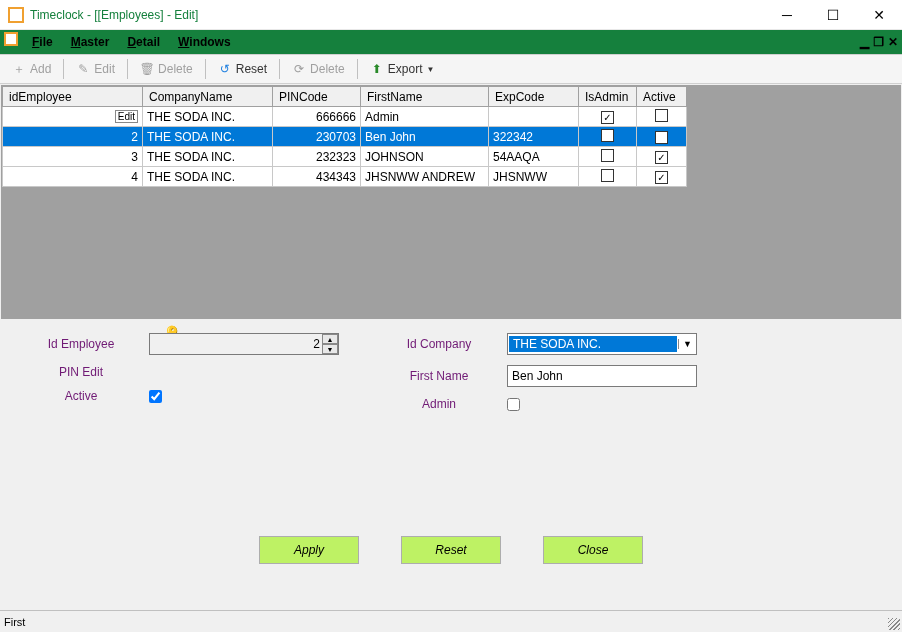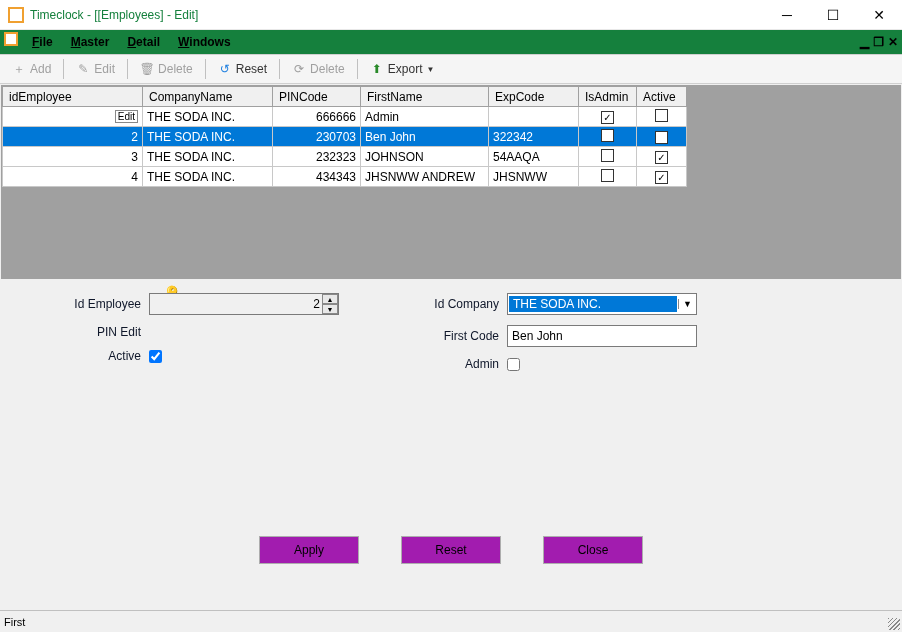--- a/index.html
+++ b/index.html
@@ -14,44 +14,44 @@
 .menubar .menu-item { padding: 3px 8px; cursor: default; }
 .menubar .menu-item .ul { text-decoration: underline; }
 .menubar .mdi-controls { display: flex; gap: 4px; font-size: 12px; align-items: center; }
 .menubar .mdi-icon { width: 14px; height: 14px; border: 2px solid #f0a030; background: #fff; margin-right: 4px; }
 .toolbar { height: 30px; background: #f5f5f5; border-top: 1px solid #d0d0d0; border-bottom: 1px solid #d0d0d0; display: flex; align-items: center; padding: 0 4px; gap: 2px; }
 .toolbar .tb-btn { display: flex; align-items: center; gap: 4px; padding: 3px 8px; cursor: default; color: #333; }
 .toolbar .tb-btn.disabled { color: #a0a0a0; }
 .toolbar .tb-sep { width: 1px; height: 20px; background: #c0c0c0; margin: 0 2px; }
 .toolbar .tb-icon { width: 14px; height: 14px; display: inline-flex; align-items: center; justify-content: center; font-size: 12px; }
 .content { flex: 1; background: #f0f0f0; padding: 1px; display: flex; flex-direction: column; position: relative; }
-.grid-wrap { border: 1px solid #a0a0a0; background: #a0a0a0; height: 194px; overflow: hidden; }
+.grid-wrap { border: 1px solid #a0a0a0; background: #a0a0a0; height: 234px; overflow: hidden; }
 .grid { width: 685px; border-collapse: collapse; background: #fff; font-size: 12px; }
 .grid th { background: #f0f0f0; border: 1px solid #a0a0a0; padding: 2px 6px; font-weight: normal; text-align: left; height: 20px; white-space: nowrap; }
 .grid td { border: 1px solid #c8c8c8; padding: 1px 4px; height: 20px; background: #fff; white-space: nowrap; }
 .grid td.num { text-align: right; }
 .grid td.chk { text-align: center; }
 .grid tr.sel td { background: #0078d7; color: #fff; }
 .grid .edit-tag { background:#fff; color:#000; border:1px solid #888; font-size:10px; padding:0 2px; float:right; }
 .form-area { padding: 14px 20px 0 20px; display: flex; gap: 40px; position: relative; }
 .form-col { display: flex; flex-direction: column; gap: 10px; }
 .form-row { display: flex; align-items: center; gap: 8px; }
-.form-row label { width: 120px; text-align: right; color: #0f172a; font-size: 12px; }
+.form-row label { width: 120px; text-align: center; color: #701a75; font-size: 12px; }
 .key-icon { position: absolute; left: 160px; top: 6px; font-size: 14px; }
 .text-input { width: 190px; height: 22px; border: 1px solid #7a7a7a; padding: 1px 4px; font-size: 12px; background: #fff; }
 .text-input.ro { background: #f0f0f0; }
 .text-input.num { text-align: right; padding-right: 18px; }
 .spin-wrap { position: relative; display: inline-block; }
 .spin-btns { position: absolute; right: 1px; top: 1px; width: 16px; display: flex; flex-direction: column; }
 .spin-btns button { height: 10px; font-size: 7px; line-height: 1; border: 1px solid #888; background: #e8e8e8; padding: 0; cursor: default; }
 .combo { width: 190px; height: 22px; border: 1px solid #7a7a7a; background: #fff; display: flex; align-items: center; }
 .combo .combo-val { flex: 1; background: #0078d7; color: #fff; padding: 1px 4px; margin: 1px; }
 .combo .combo-arrow { width: 18px; text-align: center; border-left: 1px solid #888; font-size: 9px; }
 .button-row { position: absolute; bottom: 46px; left: 0; right: 0; display: flex; justify-content: center; gap: 42px; }
-.std-btn { width: 100px; height: 28px; background: #a21caf; border: 1px solid #adadad; font-size: 12px; cursor: default; }
+.std-btn { width: 100px; height: 28px; background: #bef264; border: 1px solid #adadad; font-size: 12px; cursor: default; font-style: italic; }
 .statusbar { height: 22px; border-top: 1px solid #c0c0c0; background: #f0f0f0; display: flex; align-items: center; padding: 0 4px; font-size: 11px; position: relative; }
 .status-grip { position: absolute; right: 2px; bottom: 2px; width: 12px; height: 12px; background: repeating-linear-gradient(135deg, #888 0 1px, transparent 1px 3px); }
 .checkbox-cell { width:13px; height:13px; border:1px solid #333; display:inline-block; background:#fff; text-align:center; font-size:10px; line-height:11px; }
 </style>
 </head>
 <body>
 
 <div class="titlebar">
   <div class="app-icon"></div>
   <div class="title">Timeclock - [[Employees] - Edit]</div>
@@ -191,21 +191,21 @@
     </div>
     <div class="form-col">
       <div class="form-row">
         <label>Id Company</label>
         <div class="combo">
           <span class="combo-val">THE SODA INC.</span>
           <span class="combo-arrow">▼</span>
         </div>
       </div>
       <div class="form-row">
-        <label>First Code</label>
+        <label>First Name</label>
         <input class="text-input" value="Ben John" style="">
       </div>
       <div class="form-row">
         <label>Admin</label>
         <input type="checkbox" style="">
       </div>
     </div>
   </div>
 
   <div class="button-row">

